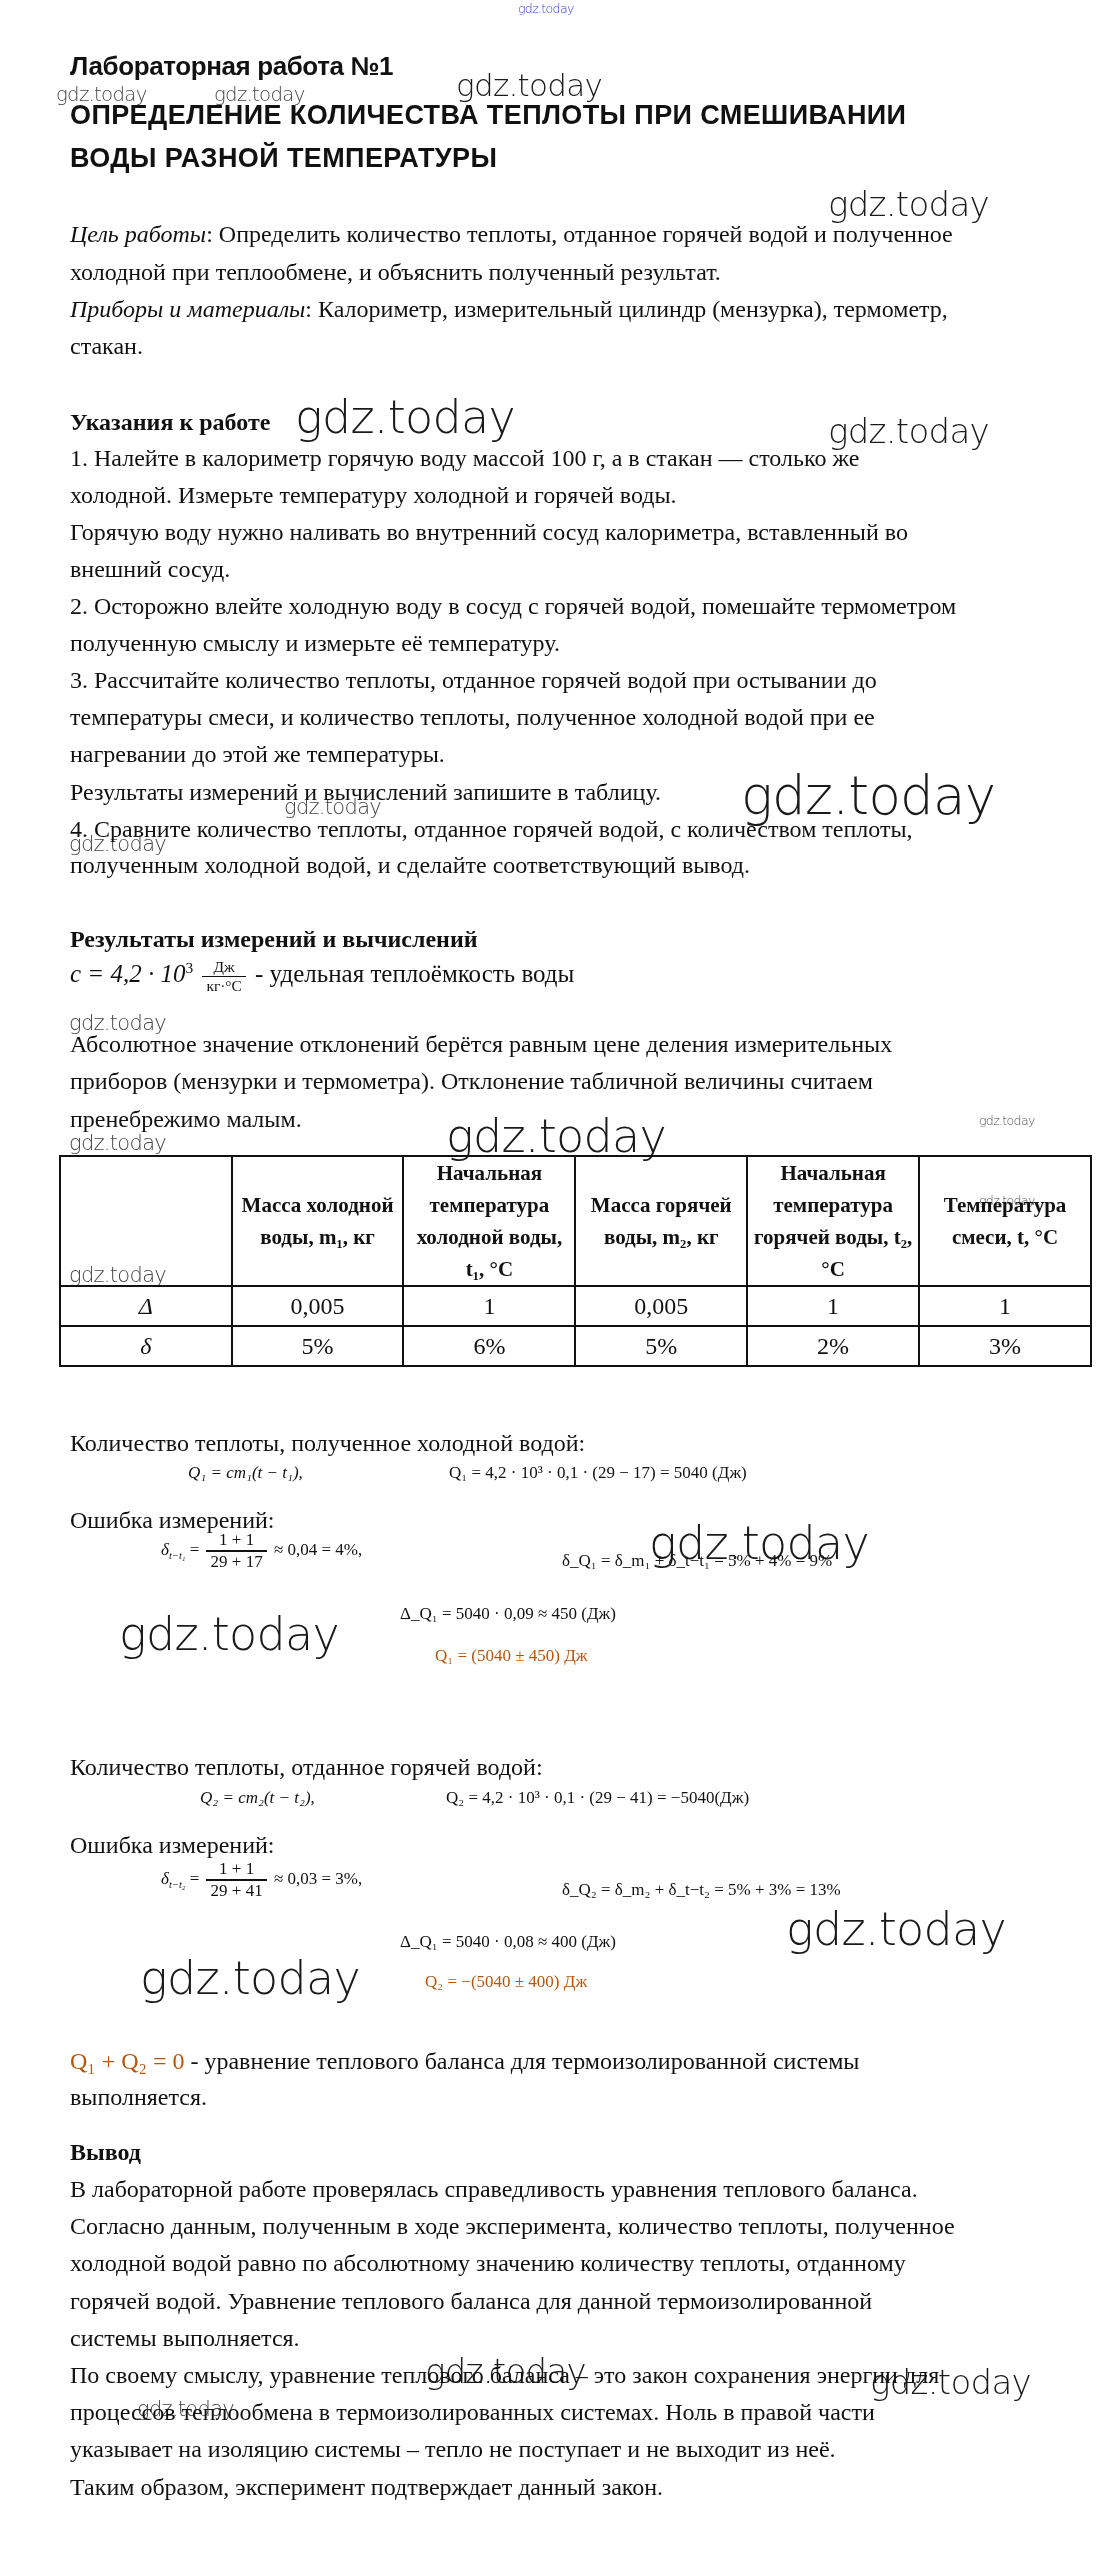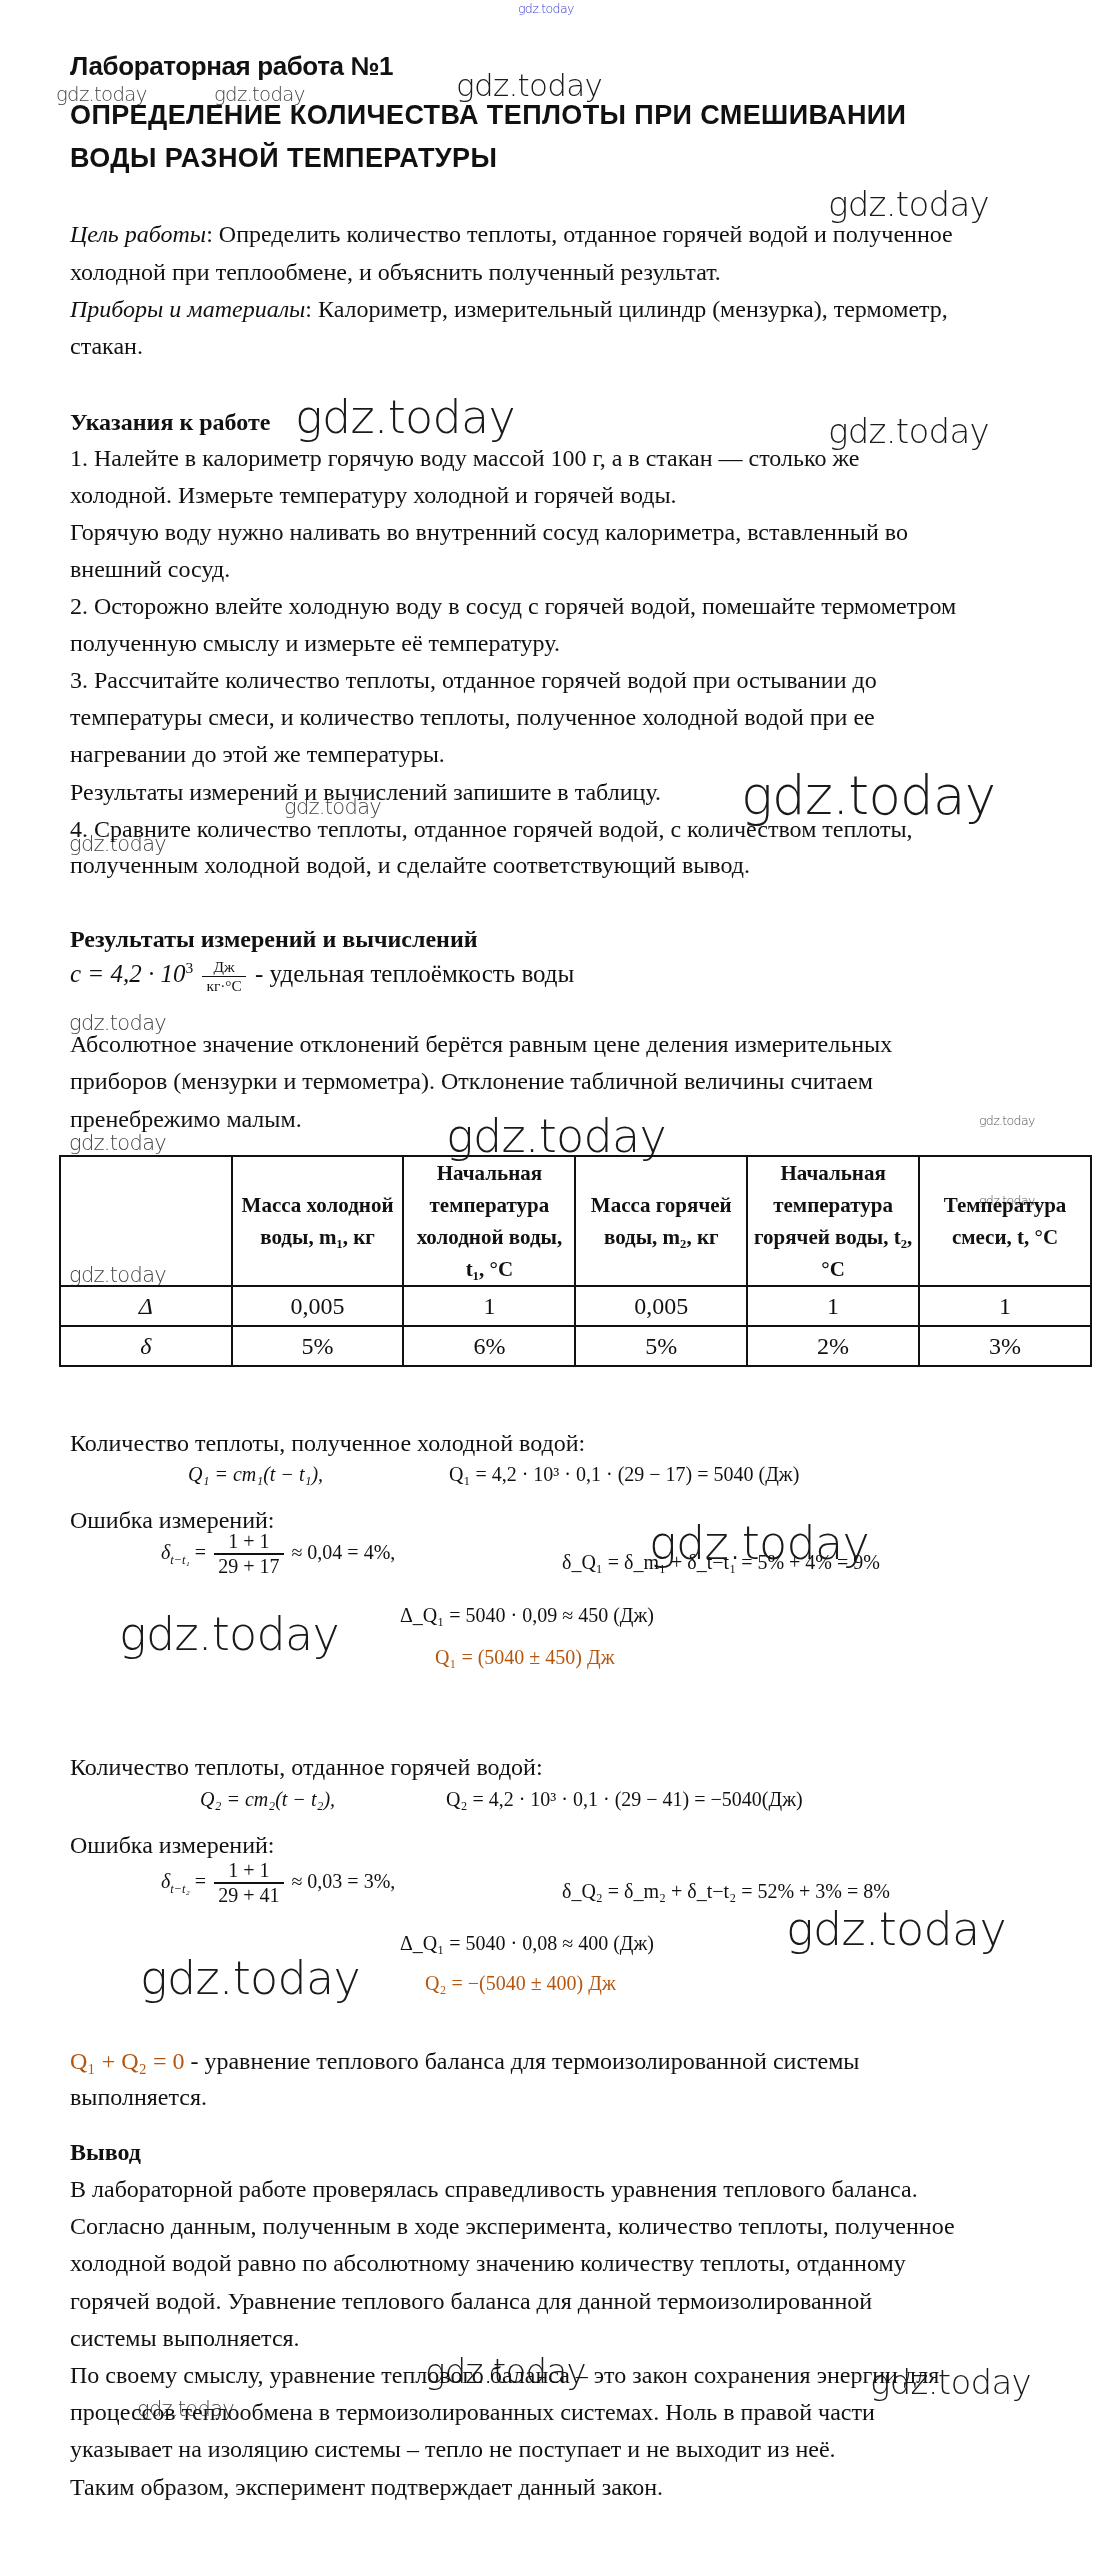--- a/index.html
+++ b/index.html
@@ -14,21 +14,21 @@
   .wm.mid { font-size: 34px; }
   .wm.small { font-size: 21px; color: #444; }
   .wm.tiny { font-size: 12.6px; color: #555; }
   .wm.top { font-size: 12.6px; color: #3a3acf; }
   .h-title { font-family: "Liberation Sans", sans-serif; font-weight: bold; font-size: 26px; letter-spacing: -0.4px; }
   .h-main { font-family: "Liberation Sans", sans-serif; font-weight: bold; font-size: 27px; letter-spacing: 0.4px; }
   .txt { font-size: 24px; line-height: 36px; }
   .txt i { font-style: italic; }
   .bold { font-weight: bold; }
   .orange { color: #b5560f; font-weight: normal; }
-  .math { font-family: "Liberation Serif", "DejaVu Serif", serif; font-size: 20px; }
+  .math { font-family: "Liberation Serif", "DejaVu Serif", serif; font-size: 17px; }
   .math i { font-style: italic; }
   sub, sup { font-size: 0.62em; }
   .frac { display: inline-block; vertical-align: middle; text-align: center; margin: 0 2.8px; }
   .frac .num { display: block; border-bottom: 2.1px solid #111; padding: 0 4.2px; }
   .frac .den { display: block; padding: 0 4.2px; }
   .frac.small { font-size: 15.4px; }
   .frac.small .num { border-bottom-width: 1.4px; }
   table.data {
     position: absolute; left: 59px; top: 1155px; width: 1033px;
     border-collapse: collapse; font-family: "Liberation Serif", serif; font-size: 24px;
@@ -170,21 +170,21 @@
 <div class="abs math" style="left:446px; top:1788px;text-align:center;">Q₂ = 4,2 · 10³ · 0,1 · (29 − 41) = −5040(Дж)</div>
 <div class="abs txt" style="left:70px; top:1827px;">Ошибка измерений:</div>
 <div class="abs math" style="left:161px; top:1859px;">
   <i>δ</i><sub><i>t−t₂</i></sub> =
   <span class="frac">
     <span class="num">1 + 1</span>
     <span class="den">29 + 41</span>
   </span>
   <span>≈ 0,03 = 3%,</span>
 </div>
-<div class="abs math" style="left:562px; top:1880px;">δ_Q₂ = δ_m₂ + δ_t−t₂ = 52% + 3% = 8%</div>
+<div class="abs math" style="left:562px; top:1880px;">δ_Q₂ = δ_m₂ + δ_t−t₂ = 5% + 3% = 13%</div>
 <div class="abs math" style="left:400px; top:1932px;">Δ_Q₁ = 5040 · 0,08 ≈ 400 (Дж)</div>
 <div class="abs math orange" style="left:425px; top:1972px;">Q₂ = −(5040 ± 400) Дж</div>
 
 <div class="abs txt" style="left:70px; top:2043px;">
   <span class="orange">Q₁ + Q₂ = 0</span><span> - уравнение теплового баланса для термоизолированной системы</span>
 </div>
 <div class="abs txt" style="left:70px; top:2079px;">выполняется.</div>
 
 <div class="abs txt bold" style="left:70px; top:2134px;">Вывод</div>
 <div class="abs txt" style="left:70px; top:2171px;">В лабораторной работе проверялась справедливость уравнения теплового баланса.</div>

